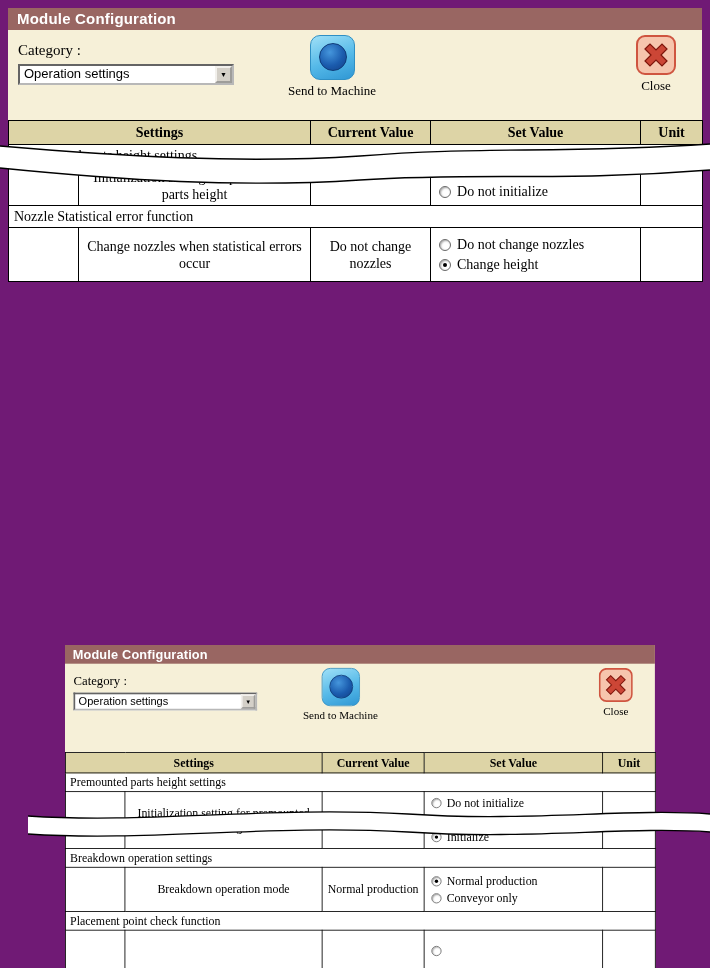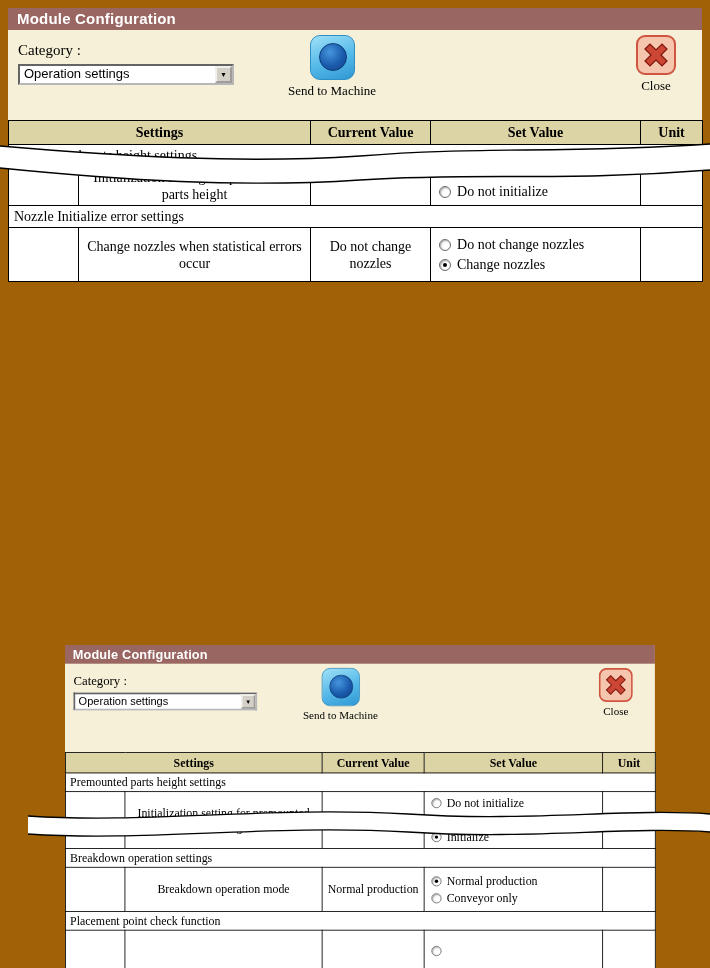--- a/index.html
+++ b/index.html
@@ -1,19 +1,19 @@
 <!DOCTYPE html>
 <html><head>
 <meta charset="utf-8">
 <style>
   * { margin:0; padding:0; box-sizing:border-box; }
   html,body { background:#fff; }
   #page {
     position:relative; width:710px; height:968px; overflow:hidden;
-    background:#a16207; font-family:"Liberation Serif", serif; color:#000;
+    background:#701a75; font-family:"Liberation Serif", serif; color:#000;
   }
   .panel { position:absolute; background:#f6f0d8; }
   .panel-top { left:8px; top:8px; width:694px; }
   .panel-bottom-wrap { position:absolute; left:65px; top:645px; width:694px;
     transform:scale(0.85); transform-origin:top left; }
   .panel-bottom { position:relative; width:694px; background:#f6f0d8; }
 
   .titlebar {
     height:22px; line-height:22px; background:#996662; color:#fff;
     font-family:"Liberation Sans", sans-serif; font-weight:bold; font-size:15px;
@@ -155,35 +155,35 @@
             <div class="opt">
               <span class="radio"></span>
               <span>Do not initialize</span>
             </div>
           </div>
         </td>
         <td class="unit"></td>
       </tr>
 
       <tr>
-        <td class="section" colspan="5">Nozzle Initialize error settings</td>
+        <td class="section" colspan="5">Nozzle Statistical error function</td>
       </tr>
 
       <tr class="h54">
         <td class="indent"></td>
         <td class="lbl">Change nozzles when statistical errors occur</td>
         <td class="cur">Do not change nozzles</td>
         <td class="set">
           <div class="opt">
             <span class="radio"></span>
             <span>Do not change nozzles</span>
           </div>
           <div class="opt">
             <span class="radio sel"></span>
-            <span>Change nozzles</span>
+            <span>Change height</span>
           </div>
         </td>
         <td class="unit"></td>
       </tr>
 
     </tbody>
       </table>
   </div>
 
   <div class="panel-bottom-wrap">

